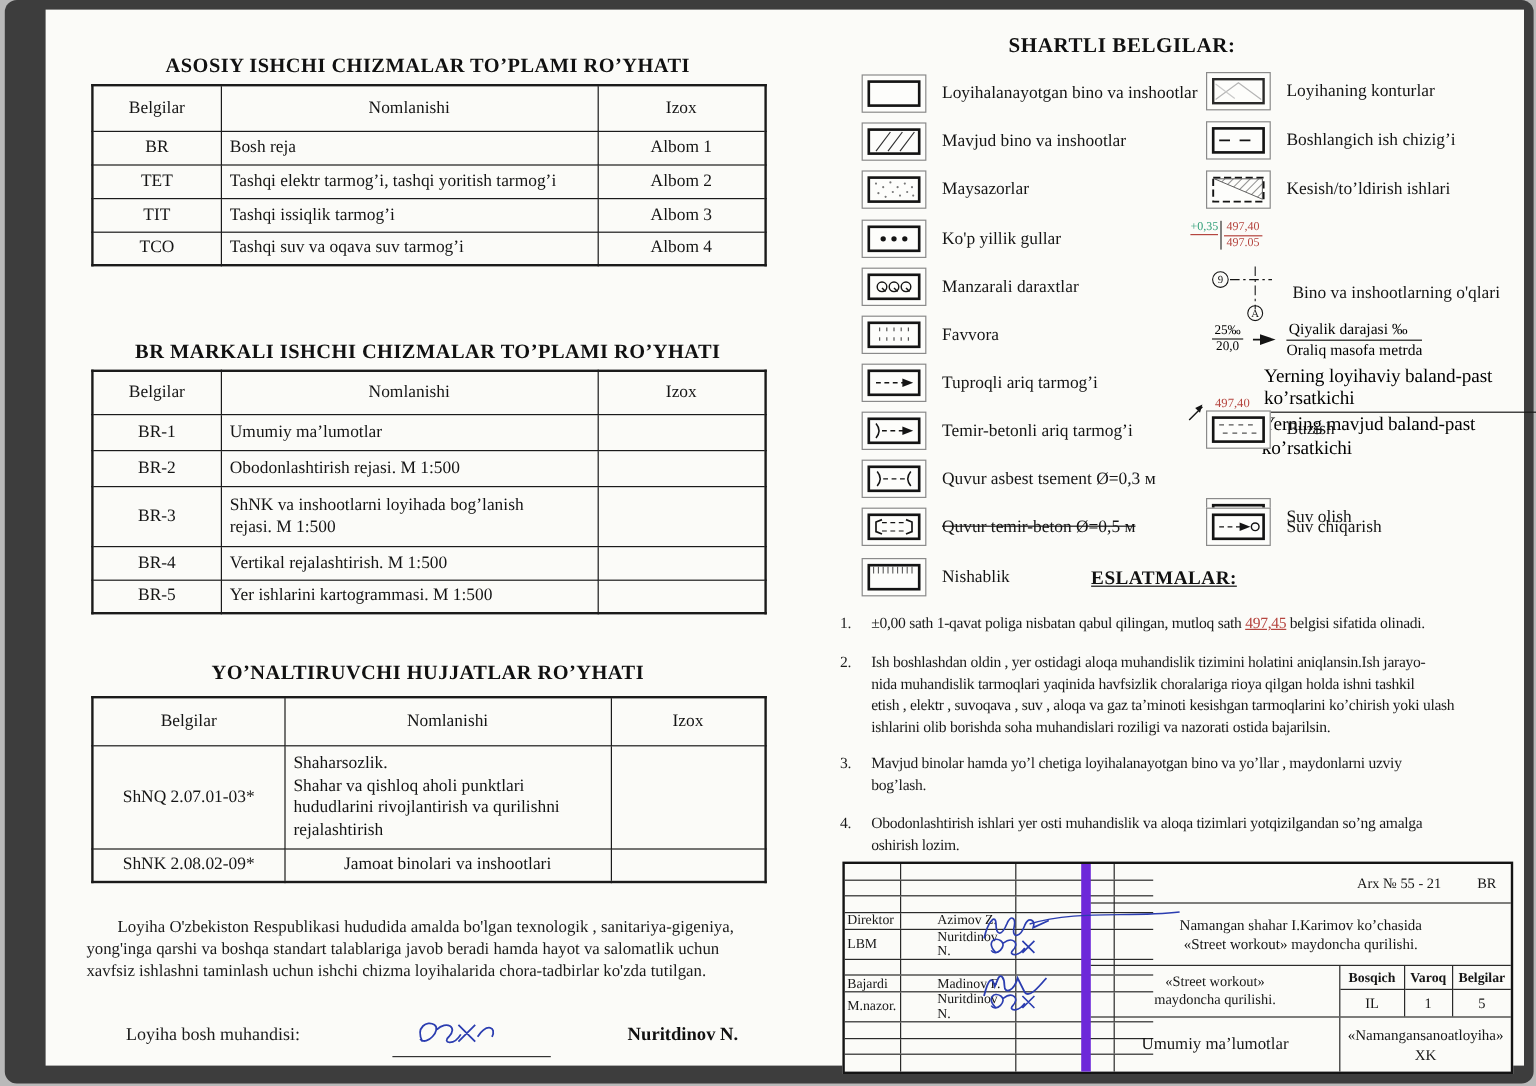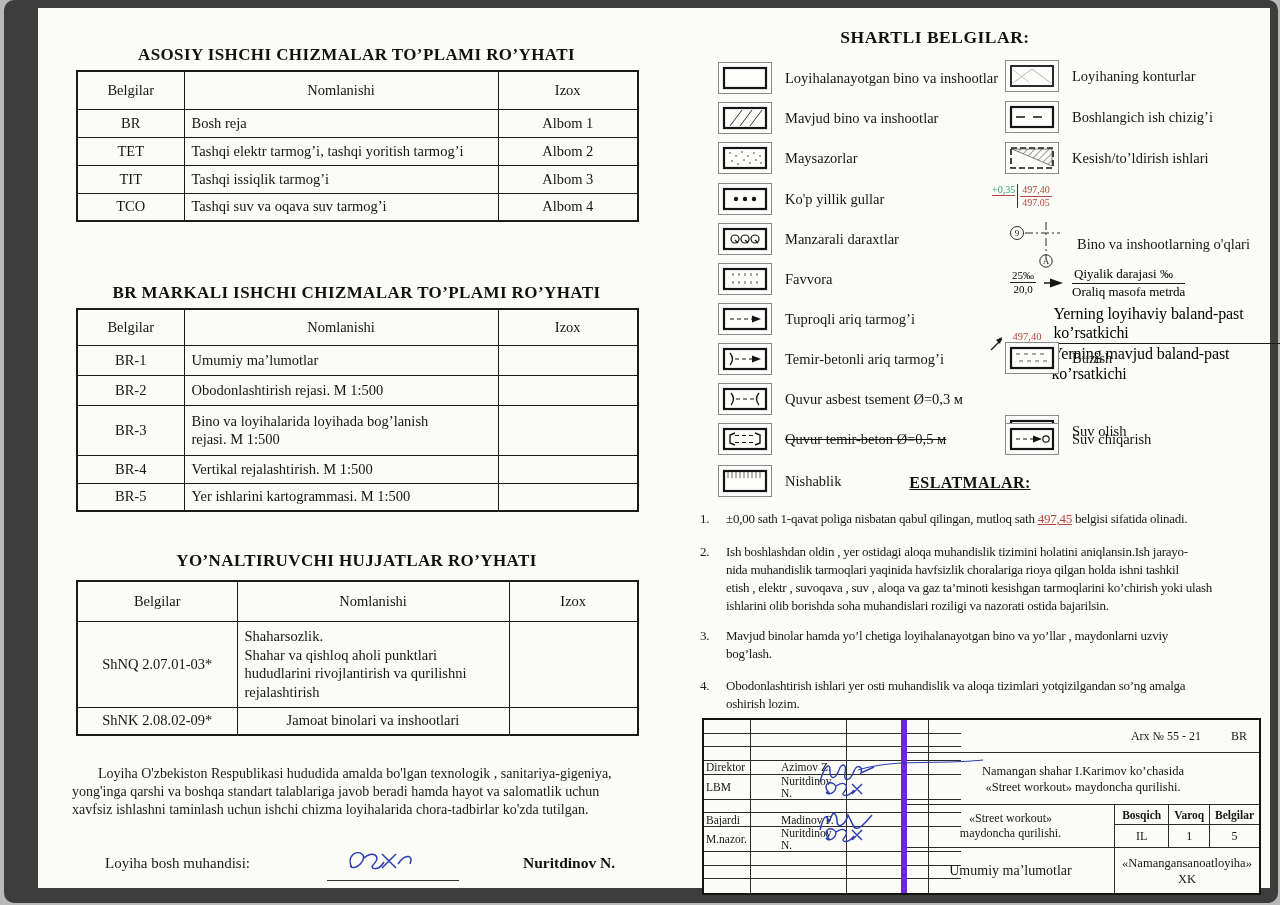--- a/index.html
+++ b/index.html
@@ -46,21 +46,21 @@
   .note .n { flex:0 0 26px; }
   .note .tx { white-space:pre-line; }
   .hl { color:#b5453f; text-decoration:underline; }
 
   .tb { position:absolute; left:702px; top:718px; width:559px; height:177px; border:2px solid #141414; background:#fbfbf8; font-size:11.5px; color:#161616; }
   .tb-left { position:absolute; left:0; top:0; width:197px; height:100%; display:grid; grid-template-rows:repeat(11,1fr); }
   .tb-row { display:grid; grid-template-columns:47px 68px 54px 1fr; border-bottom:1px solid #2a2a2a;gap:28px; }
   .tb-row:last-child { border-bottom:none; }
   .tb-row > span { border-right:1px solid #2a2a2a; overflow:hidden; display:flex; align-items:center; padding:0 2px; }
   .tb-row > span:last-child { border-right:none; }
-  .tb-right { position:absolute; left:197px; top:0; right:0; bottom:0; border-left:6px solid #6d28d9; display:flex; flex-direction:column; }
+  .tb-right { position:absolute; left:197px; top:0; right:0; bottom:0; border-left:8px solid #6d28d9; display:flex; flex-direction:column; }
   .tb-arx { height:33px; border-bottom:1px solid #2a2a2a; display:flex; justify-content:flex-end; align-items:center; gap:30px; padding-right:12px; font-size:12px; }
   .tb-title { height:52px; border-bottom:1px solid #2a2a2a; display:flex; align-items:center; justify-content:center; text-align:center; white-space:pre-line; font-size:12.5px; line-height:16px; }
   .tb-mid { height:43px; border-bottom:1px solid #2a2a2a; display:flex; }
   .tb-sub { width:208px; border-right:1px solid #2a2a2a; display:flex; align-items:center; justify-content:center; text-align:center; white-space:pre-line; font-size:12px; line-height:15px; }
   .tb-stage { flex:1; display:grid; grid-template-columns:1fr .75fr .9fr; grid-template-rows:20px 1fr; }
   .tb-stage > span { border-right:1px solid #2a2a2a; display:flex; align-items:center; justify-content:center; }
   .tb-stage > span.nr { border-right:none; }
   .tb-stage > .sh { border-bottom:1px solid #2a2a2a; font-weight:bold; font-size:11.5px; }
   .tb-stage > .sv { font-size:12px; }
   .tb-bot { flex:1; display:flex; }
@@ -128,21 +128,21 @@
         <td>Umumiy ma’lumotlar</td>
         <td></td>
       </tr>
   <tr style="height:30px">
         <td class="c">BR-2</td>
         <td>Obodonlashtirish  rejasi.  M 1:500</td>
         <td></td>
       </tr>
   <tr style="height:50px">
         <td class="c">BR-3</td>
-        <td class="ml">Bino va loyihalarida loyihada bog’lanish
+        <td class="ml">ShNK va inshootlarni loyihada bog’lanish
 rejasi.  M 1:500</td>
         <td></td>
       </tr>
   <tr style="height:28px">
         <td class="c">BR-4</td>
         <td>Vertikal rejalashtirish. M 1:500</td>
         <td></td>
       </tr>
   <tr style="height:28px">
         <td class="c">BR-5</td>

